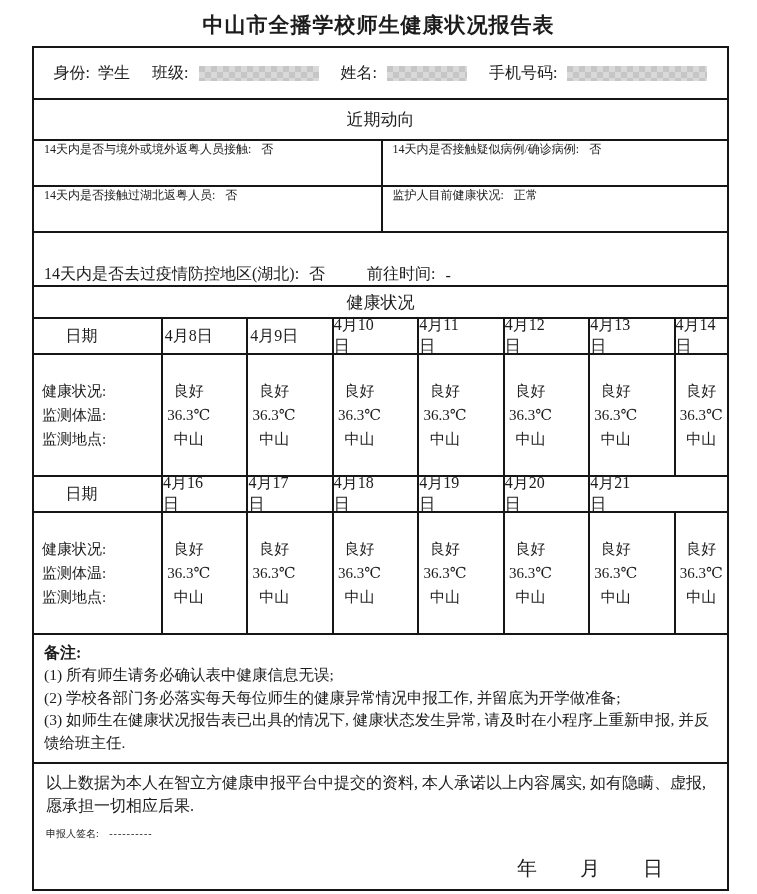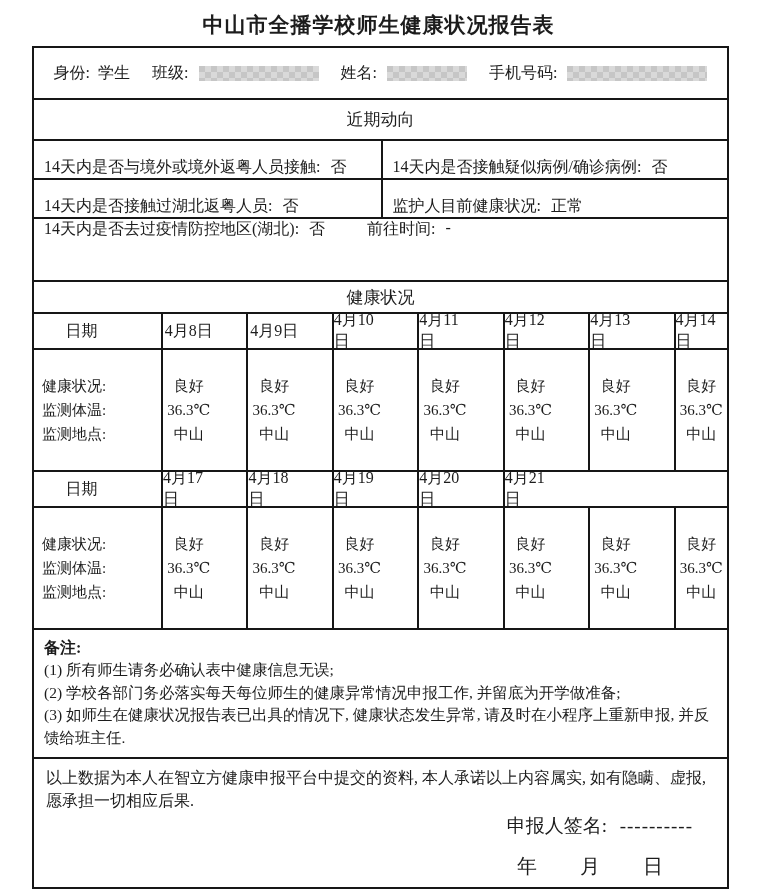--- a/index.html
+++ b/index.html
@@ -55,32 +55,32 @@
     display: flex; align-items: center; justify-content: center;
     font-size: 17px;
   }
   .sh-tall  { height: 41px; }
   .sh-short { height: 32px; }
 
   
   .qrow { display: flex; }
   .qcell {
     width: 50%;
-    height: 37px;
-    display: flex; align-items: flex-end;
+    height: 44px;
+    display: flex; align-items: flex-start;
     padding-left: 10px;
-    font-size: 16px;
+    font-size: 12px;
   }
   .qcell + .qcell { border-left: 2px solid #161616; }
   .answer { margin-left: 10px; }
 
   
   .epidemic {
-    height: 63px;
-    display: flex; align-items: flex-start;
+    height: 54px;
+    display: flex; align-items: flex-end;
     padding-left: 10px;
     font-size: 16px;
   }
   .epidemic .extra-lbl { margin-left: 42px; }
 
   
   .grid8 {
     display: grid;
     grid-template-columns: 95px repeat(7, 1fr);
     gap: 32px;
@@ -112,23 +112,23 @@
   }
   .notes .notes-header { font-weight: bold; font-size: 16px; }
 
   
   .declaration {
     padding: 7px 12px 6px;
     font-size: 16px;
     line-height: 1.45;
   }
   .sig-line {
-    text-align: right;
+    margin-top: 10px;
     padding-right: 22px;
-    font-size: 19px;
+    font-size: 10px;
   }
   .sig-dashes { letter-spacing: 1px; margin-left: 8px; }
   .ymd-line {
     margin-top: 12px;
     text-align: right;
     padding-right: 52px;
     font-size: 20px;
   }
   .ymd-line span { margin-left: 38px; }
 </style>
@@ -234,20 +234,21 @@
       </div>
       <div>
         <div>良好</div>
         <div>36.3℃</div>
         <div>中山</div>
       </div>
     </div>
 
     <div class="row grid8 date-row">
       <div>日期</div>
+      <div>4月16日</div>
       <div>4月17日</div>
       <div>4月18日</div>
       <div>4月19日</div>
       <div>4月20日</div>
       <div>4月21日</div>
     </div>
 
     <div class="row grid8 data-row">
       <div class="labels">
         <div>健康状况:</div>

